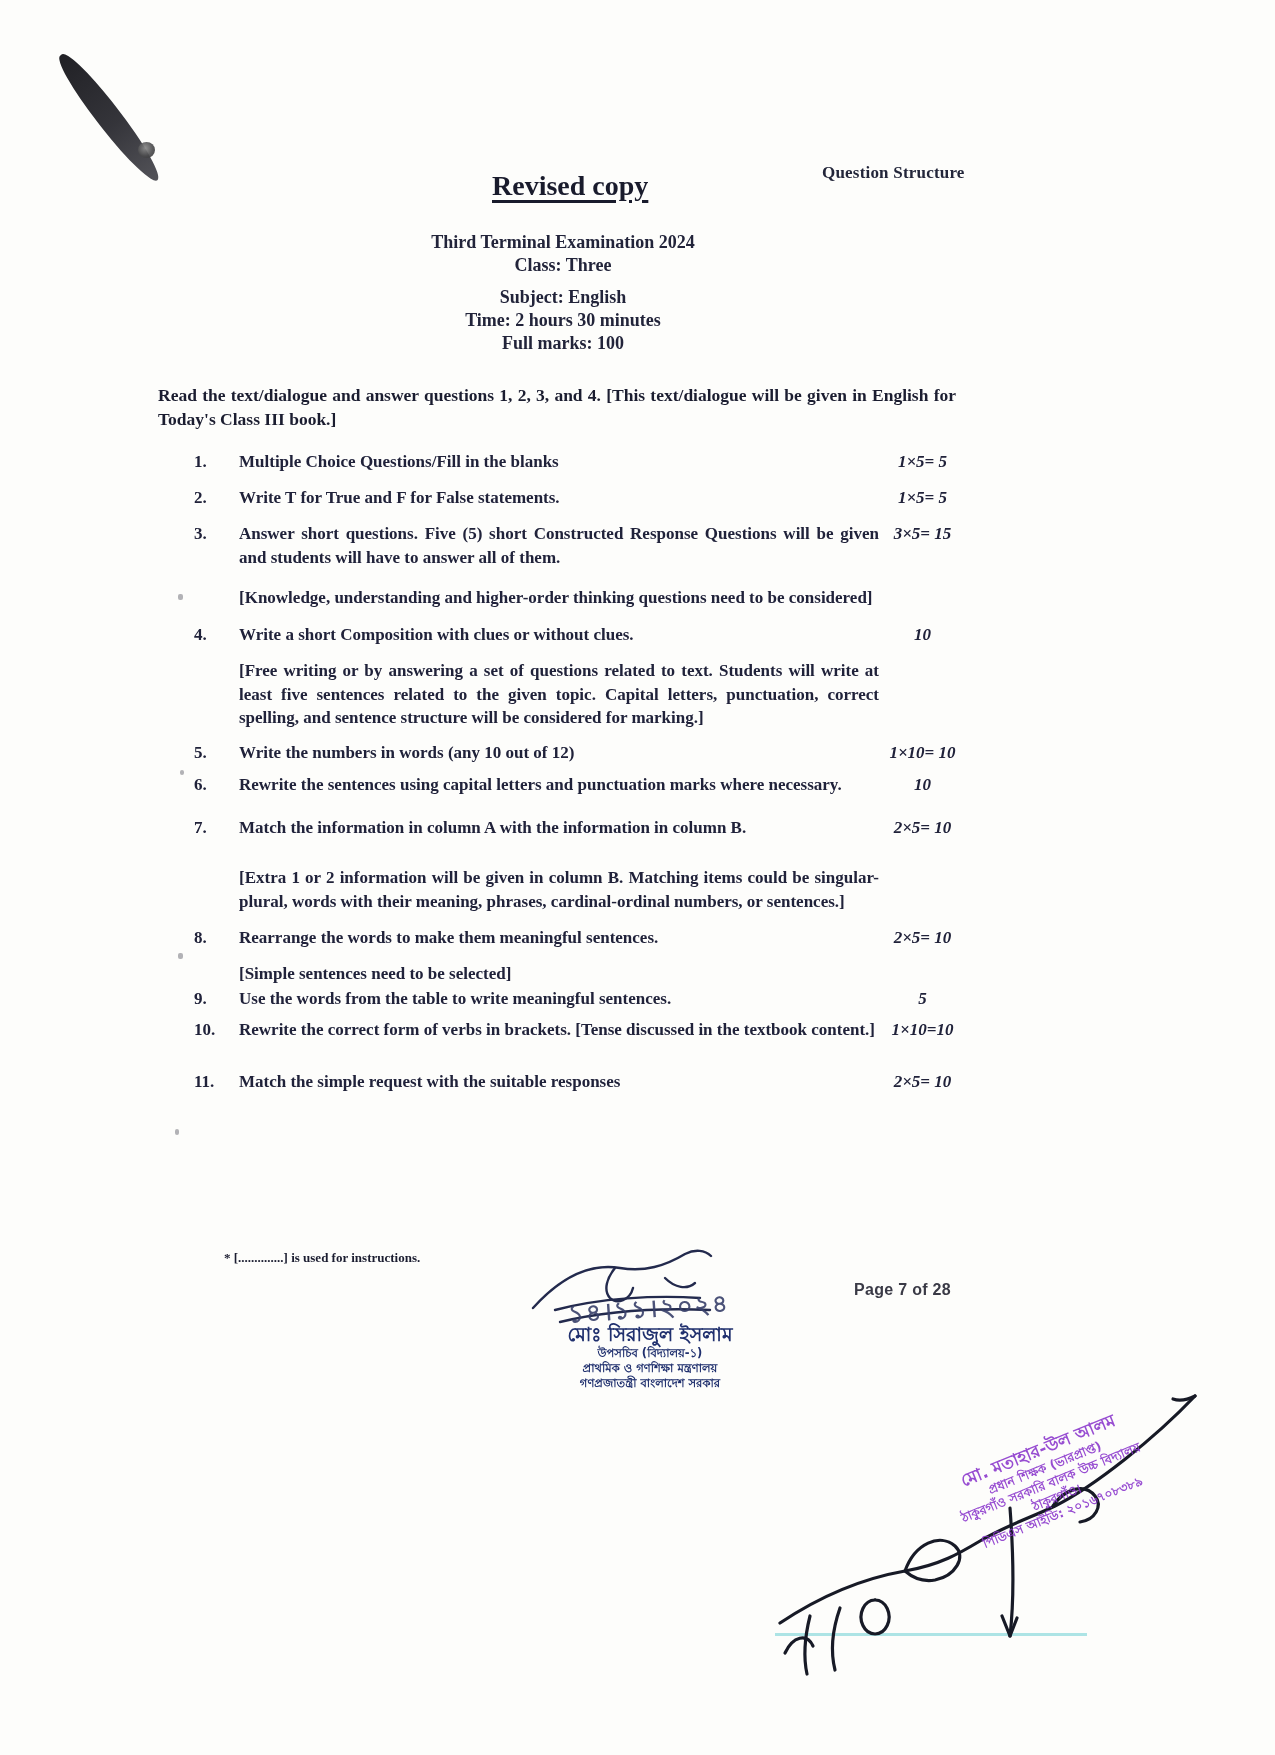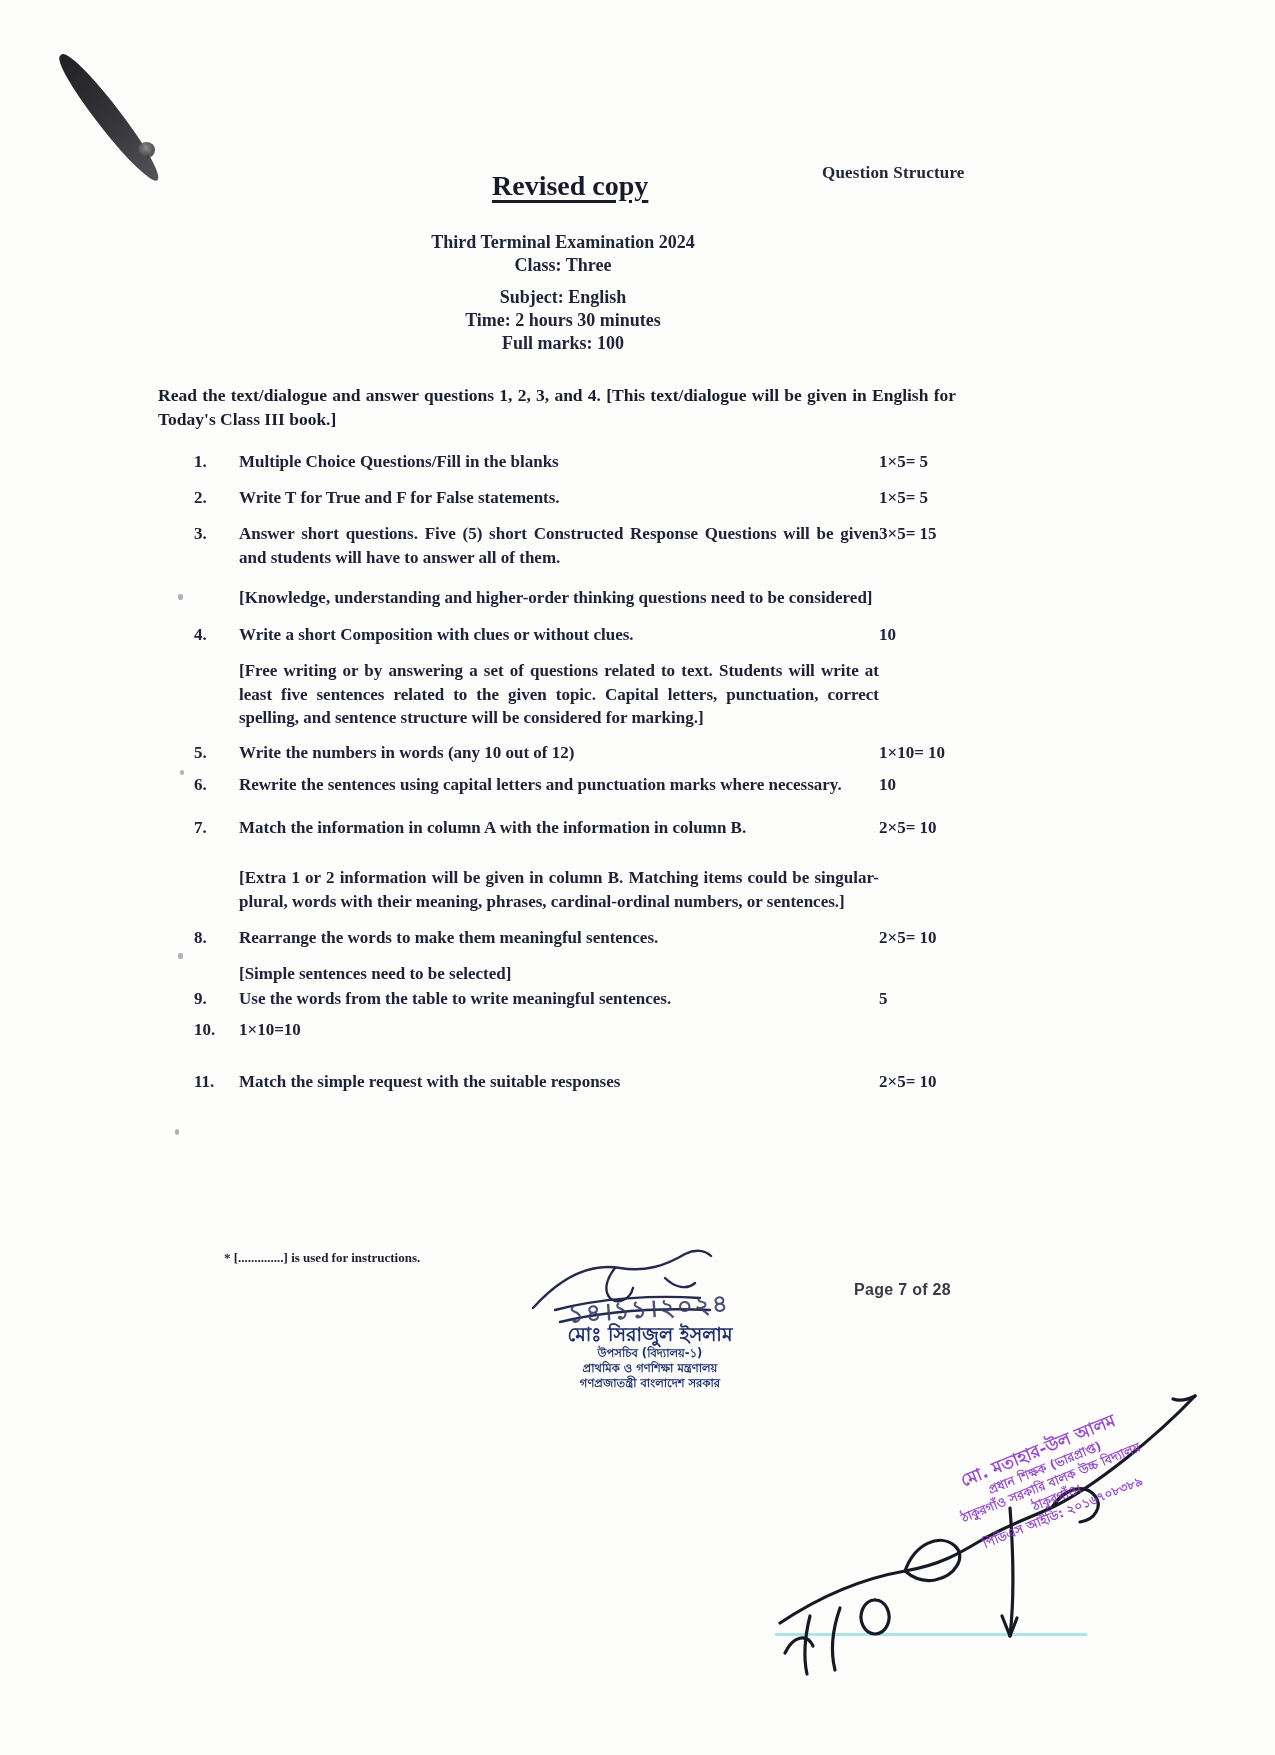--- a/index.html
+++ b/index.html
@@ -46,21 +46,21 @@
   
   .intro{
     position:absolute;left:158px;top:383px;width:798px;
     font-size:17.5px;font-weight:700;line-height:24px;text-align:justify;color:#1b1d30;
   }
   
   .qlist{position:absolute;left:194px;top:450px;width:772px;}
   .row{display:flex;align-items:flex-start;font-size:17px;font-weight:700;line-height:23.5px;color:#20223a;}
   .row .num{width:45px;flex:none;}
   .row .txt{width:640px;flex:none;text-align:justify;}
-  .row .marks{flex:1;text-align:left;white-space:nowrap;}
+  .row .marks{flex:1;text-align:center;white-space:nowrap;font-style:italic;}
   .note{
     margin-left:45px;width:640px;font-size:17px;font-weight:700;line-height:23.5px;
     text-align:justify;color:#20223a;
   }
   .r1{margin-bottom:12px;} .r2{margin-bottom:13px;} .r3{margin-bottom:17px;}
   .n3{margin-bottom:13px;} .r4{margin-bottom:13px;} .n4{margin-bottom:11px;}
   .r5{margin-bottom:9px;}  .r6{margin-bottom:19px;} .r7{margin-bottom:20px;}
   .n7{margin-bottom:13px;margin-top:27px;} .r8{margin-bottom:12px;} .n8{margin-bottom:2px;}
   .r9{margin-bottom:7px;}  .r10{margin-bottom:29px;}
   
@@ -173,20 +173,21 @@
   <div class="note n8">[Simple sentences need to be selected]</div>
 
   <div class="row r9">
     <span class="num">9.</span>
     <span class="txt">Use the words from the table to write meaningful sentences.</span>
     <span class="marks">5</span>
   </div>
 
   <div class="row r10">
     <span class="num">10.</span>
+    <span class="txt">Rewrite the correct form of verbs in brackets. [Tense discussed in the textbook content.]</span>
     <span class="marks">1×10=10</span>
   </div>
 
   <div class="row r11">
     <span class="num">11.</span>
     <span class="txt">Match the simple request with the suitable responses</span>
     <span class="marks">2×5= 10</span>
   </div>
 
 </div>

